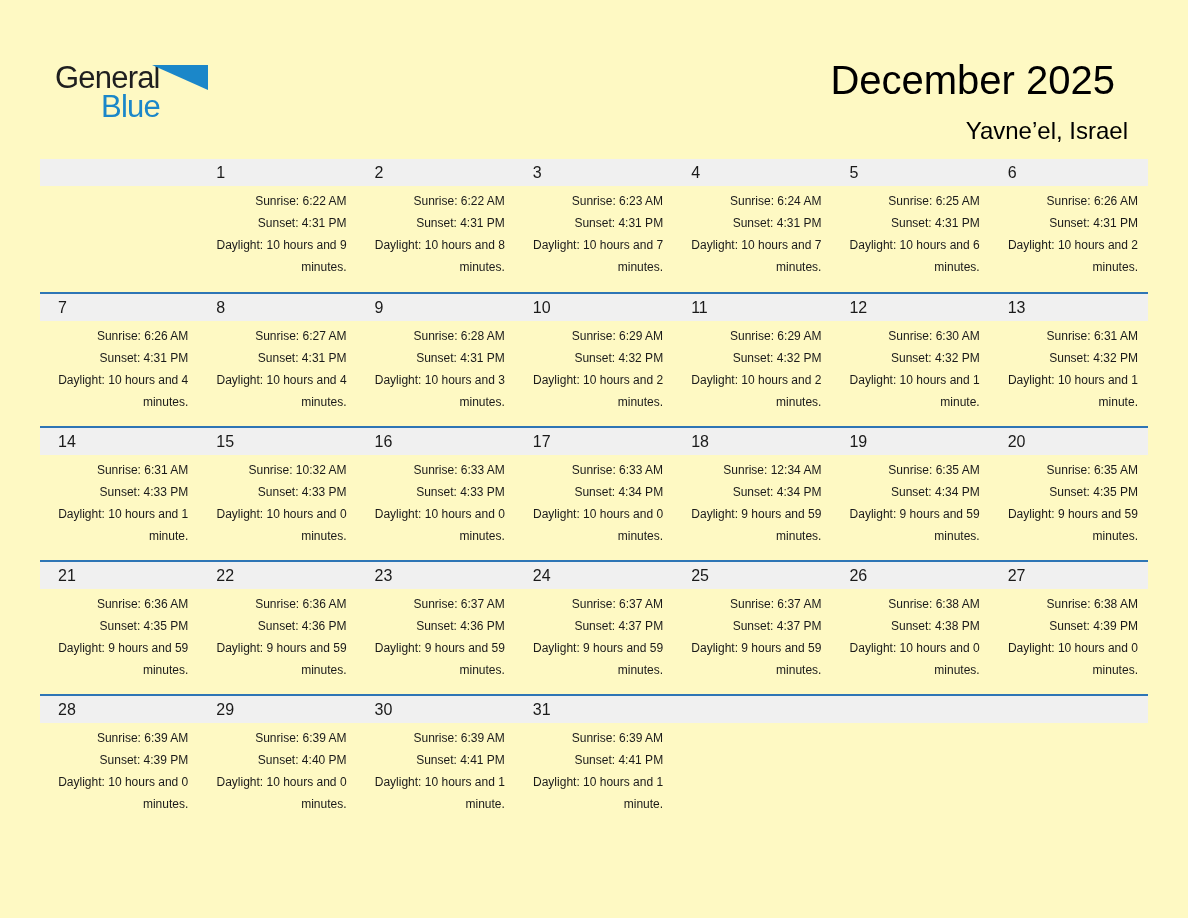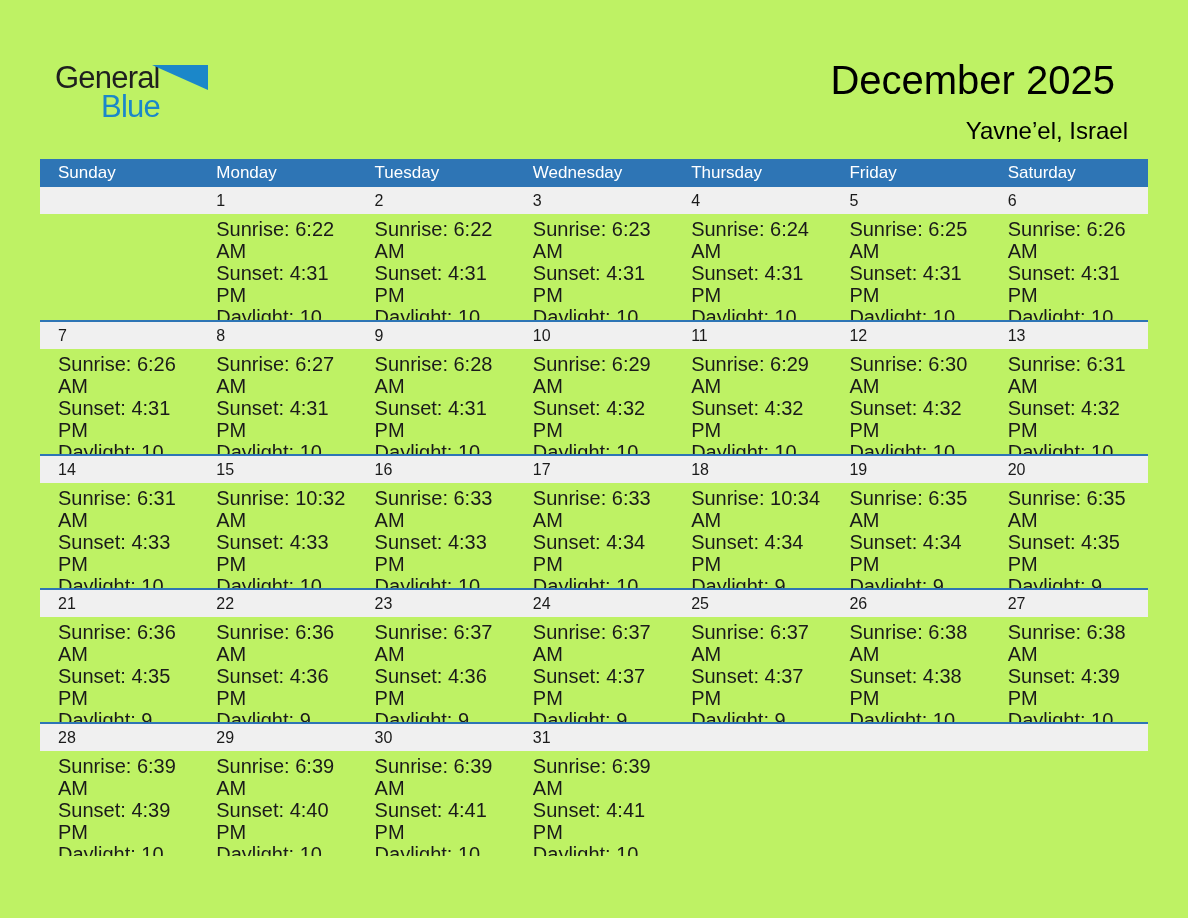--- a/index.html
+++ b/index.html
@@ -2,21 +2,21 @@
 <html style="--header-bg: #2E75B5; --week-border: #2E75B5; --strip-bg: #F0F0F0; --logo-blue: #1B87C9;"><head>
 <meta charset="utf-8">
 <style>
   * { margin:0; padding:0; box-sizing:border-box; }
   html,body { background:#ffffff; }
   body {
     width:1188px; height:918px;
     font-family:"Liberation Sans", sans-serif;
     color:#1a1a1a;
   }
-  .page { position:relative; width:1188px; height:918px; overflow:hidden; background:#bef264; }
+  .page { position:relative; width:1188px; height:918px; overflow:hidden; background:#fef9c3; }
 
   
   .logo { position:absolute; left:55px; top:60px; width:170px; height:70px; }
   .logo-general { position:absolute; left:0; top:0; font-size:31px; letter-spacing:-0.8px; color:#1f1f1f; }
   .logo-triangle { position:absolute; left:97px; top:5px; width:56px; height:25px;
                    background:var(--logo-blue,#1B87C9);
                    clip-path:polygon(0 0, 100% 0, 100% 100%); }
   .logo-blue { position:absolute; left:46px; top:29px; font-size:31px; letter-spacing:-0.8px; color:var(--logo-blue,#1B87C9); }
 
   
@@ -25,60 +25,37 @@
 
   
   .calendar { position:absolute; left:40px; top:159px; width:1108px; }
   .weekday-row { display:flex; height:28px; background:var(--header-bg,#2E75B5); }
   .weekday-cell { flex:1 1 0; color:#fff; font-size:17px; line-height:28px; padding-left:18px; overflow:hidden; }
 
   .week-row { display:flex; height:134px; border-top:2px solid var(--week-border,#2E75B5); }
   .week-row:first-of-type { border-top:none; height:133px; }
   .day-cell { flex:1 1 0; overflow:hidden; }
   .day-strip { height:27px; background:var(--strip-bg,#F0F0F0); font-size:16px; line-height:28px; padding-left:18px; color:#1a1a1a; }
-  .day-details { padding:4px 10px 0 18px; font-size:20px; line-height:22px; color:#1a1a1a; }
+  .day-details { padding:4px 10px 0 18px; font-size:12px; line-height:22px; color:#1a1a1a;text-align:right; }
 </style>
 </head>
 <body>
 
 <div class="page">
 
   <div class="logo">
     <span class="logo-general">General</span>
     <span class="logo-triangle"></span>
     <span class="logo-blue">Blue</span>
   </div>
 
   <div class="title">December 2025</div>
   <div class="subtitle">Yavne’el, Israel</div>
 
   <div class="calendar">
-    <div class="weekday-row">
-        <div class="weekday-cell">
-    <span>Sunday</span>
-  </div>
-        <div class="weekday-cell">
-    <span>Monday</span>
-  </div>
-        <div class="weekday-cell">
-    <span>Tuesday</span>
-  </div>
-        <div class="weekday-cell">
-    <span>Wednesday</span>
-  </div>
-        <div class="weekday-cell">
-    <span>Thursday</span>
-  </div>
-        <div class="weekday-cell">
-    <span>Friday</span>
-  </div>
-        <div class="weekday-cell">
-    <span>Saturday</span>
-  </div>
-      </div>
     <div>
         <div class="week-row">
           <div class="day-cell">
     <div class="day-strip"></div>
   </div>
           <div class="day-cell">
     <div class="day-strip"><span>1</span></div>
     <div class="day-details">
       <div>Sunrise: 6:22 AM</div>
       <div>Sunset: 4:31 PM</div>
@@ -213,21 +190,21 @@
     <div class="day-strip"><span>17</span></div>
     <div class="day-details">
       <div>Sunrise: 6:33 AM</div>
       <div>Sunset: 4:34 PM</div>
       <div>Daylight: 10 hours and 0 minutes.</div>
     </div>
   </div>
           <div class="day-cell">
     <div class="day-strip"><span>18</span></div>
     <div class="day-details">
-      <div>Sunrise: 10:34 AM</div>
+      <div>Sunrise: 12:34 AM</div>
       <div>Sunset: 4:34 PM</div>
       <div>Daylight: 9 hours and 59 minutes.</div>
     </div>
   </div>
           <div class="day-cell">
     <div class="day-strip"><span>19</span></div>
     <div class="day-details">
       <div>Sunrise: 6:35 AM</div>
       <div>Sunset: 4:34 PM</div>
       <div>Daylight: 9 hours and 59 minutes.</div>

